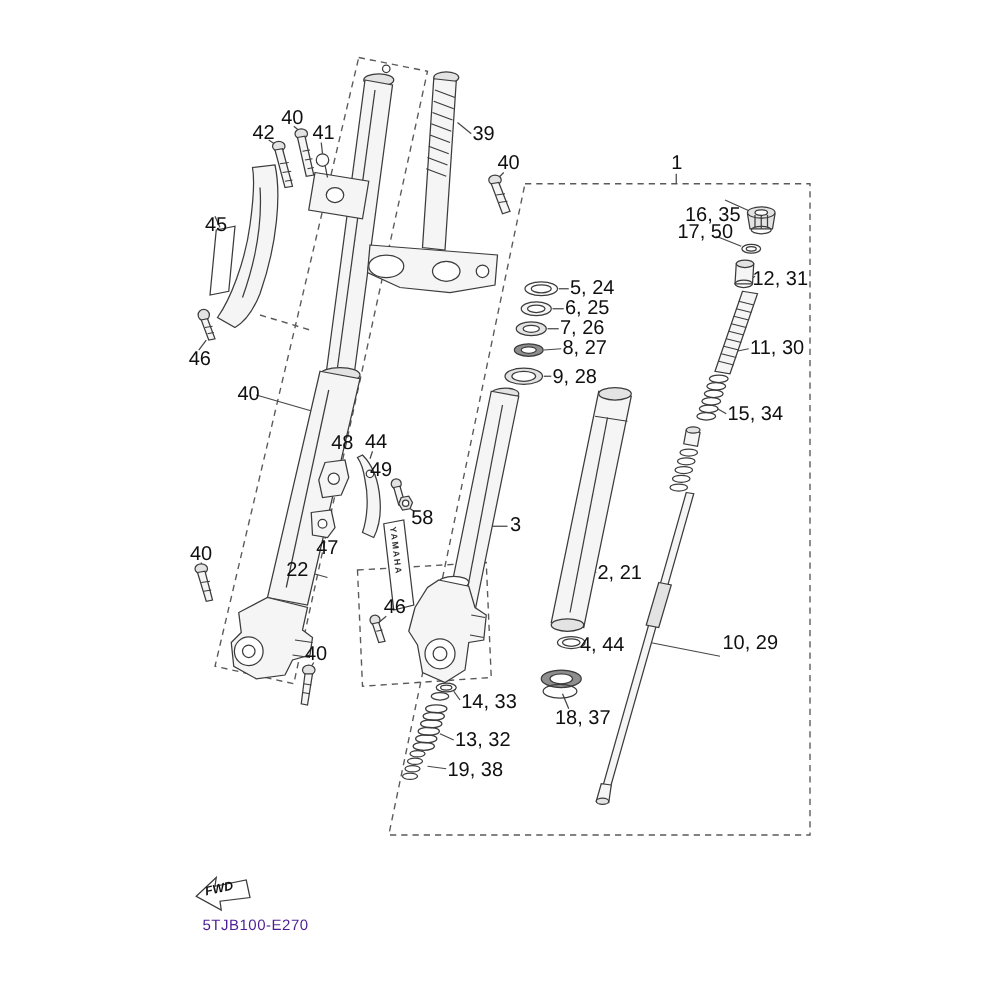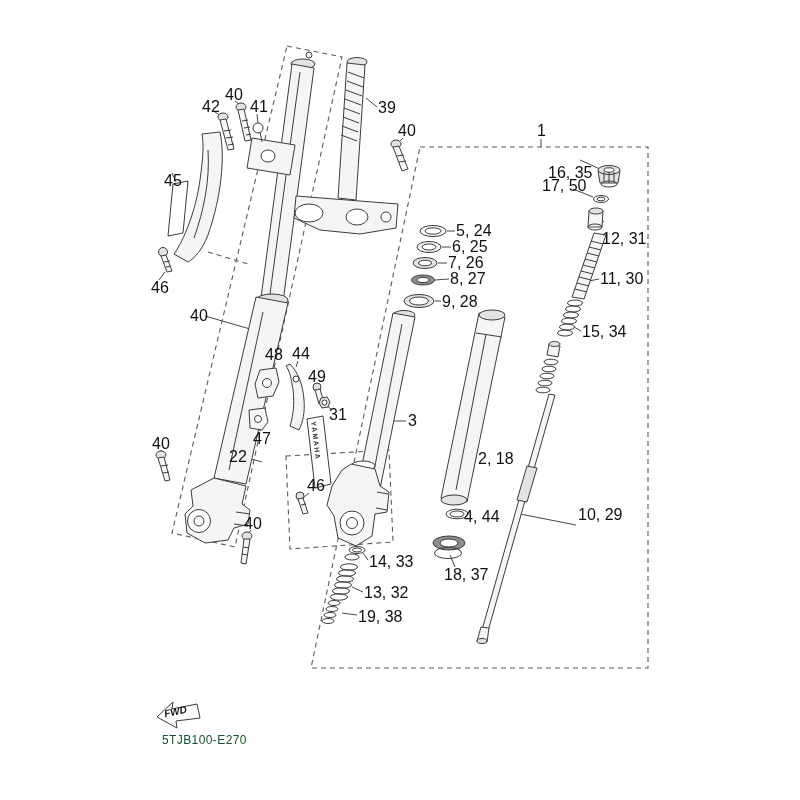--- a/index.html
+++ b/index.html
@@ -8,21 +8,21 @@
   svg{position:absolute;left:0;top:0;}
   .ln{stroke:#3c3c3c;stroke-width:1;fill:none;}
   .lead{stroke:#474747;stroke-width:1;fill:none;}
   .dash{stroke:#5a5a5a;stroke-width:1.1;fill:none;stroke-dasharray:5 4;}
   .metal{fill:#f5f5f5;stroke:#3c3c3c;stroke-width:1;}
   .metal2{fill:#e3e3e3;stroke:#3c3c3c;stroke-width:1;}
   .white{fill:#ffffff;stroke:#3c3c3c;stroke-width:1;}
   .dark{fill:#8e8e8e;stroke:#3c3c3c;stroke-width:1;}
   .coil{fill:none;stroke:#3c3c3c;stroke-width:1;}
   .lbl{position:absolute;font-size:16px;line-height:14px;color:#101010;white-space:nowrap;}
-  .code{position:absolute;left:162px;top:733px;font-size:12px;letter-spacing:.4px;color:#14532d;}
+  .code{position:absolute;left:162px;top:733px;font-size:12px;letter-spacing:.4px;color:#4c1d95;}
   .fwd{position:absolute;left:164px;top:706px;font-size:10px;font-weight:bold;font-style:italic;
        transform:rotate(-12deg);color:#111;}
   .brand-vert{position:absolute;left:317px;top:421px;font-size:7px;font-weight:bold;
        letter-spacing:1.5px;color:#333;transform:rotate(83deg);transform-origin:0 0;}
 </style>
 </head>
 <body>
 
 <div class="stage">
 
@@ -300,37 +300,37 @@
 </svg>
 
 <div class="lbl" style="left:202px;top:100px">42</div>
 <div class="lbl" style="left:225px;top:88px">40</div>
 <div class="lbl" style="left:250px;top:100px">41</div>
 <div class="lbl" style="left:378px;top:101px">39</div>
 <div class="lbl" style="left:398px;top:124px">40</div>
 <div class="lbl" style="left:537px;top:124px">1</div>
 <div class="lbl" style="left:548px;top:166px">16, 35</div>
 <div class="lbl" style="left:542px;top:179px">17, 50</div>
-<div class="lbl" style="left:602px;top:232px">12, 31</div>
+<div class="lbl" style="left:602px;top:217px">12, 31</div>
 <div class="lbl" style="left:456px;top:224px">5, 24</div>
 <div class="lbl" style="left:452px;top:240px">6, 25</div>
 <div class="lbl" style="left:448px;top:256px">7, 26</div>
 <div class="lbl" style="left:450px;top:272px">8, 27</div>
 <div class="lbl" style="left:442px;top:295px">9, 28</div>
 <div class="lbl" style="left:600px;top:272px">11, 30</div>
 <div class="lbl" style="left:582px;top:325px">15, 34</div>
 <div class="lbl" style="left:164px;top:174px">45</div>
 <div class="lbl" style="left:151px;top:281px">46</div>
 <div class="lbl" style="left:190px;top:309px">40</div>
 <div class="lbl" style="left:265px;top:348px">48</div>
 <div class="lbl" style="left:292px;top:347px">44</div>
-<div class="lbl" style="left:308px;top:370px">49</div>
-<div class="lbl" style="left:329px;top:408px">31</div>
+<div class="lbl" style="left:296px;top:370px">49</div>
+<div class="lbl" style="left:329px;top:408px">58</div>
 <div class="lbl" style="left:408px;top:414px">3</div>
-<div class="lbl" style="left:478px;top:452px">2, 18</div>
+<div class="lbl" style="left:478px;top:452px">2, 21</div>
 <div class="lbl" style="left:253px;top:432px">47</div>
 <div class="lbl" style="left:229px;top:450px">22</div>
 <div class="lbl" style="left:152px;top:437px">40</div>
 <div class="lbl" style="left:307px;top:479px">46</div>
 <div class="lbl" style="left:464px;top:510px">4, 44</div>
 <div class="lbl" style="left:369px;top:555px">14, 33</div>
 <div class="lbl" style="left:444px;top:568px">18, 37</div>
 <div class="lbl" style="left:578px;top:508px">10, 29</div>
 <div class="lbl" style="left:364px;top:586px">13, 32</div>
 <div class="lbl" style="left:358px;top:610px">19, 38</div>

